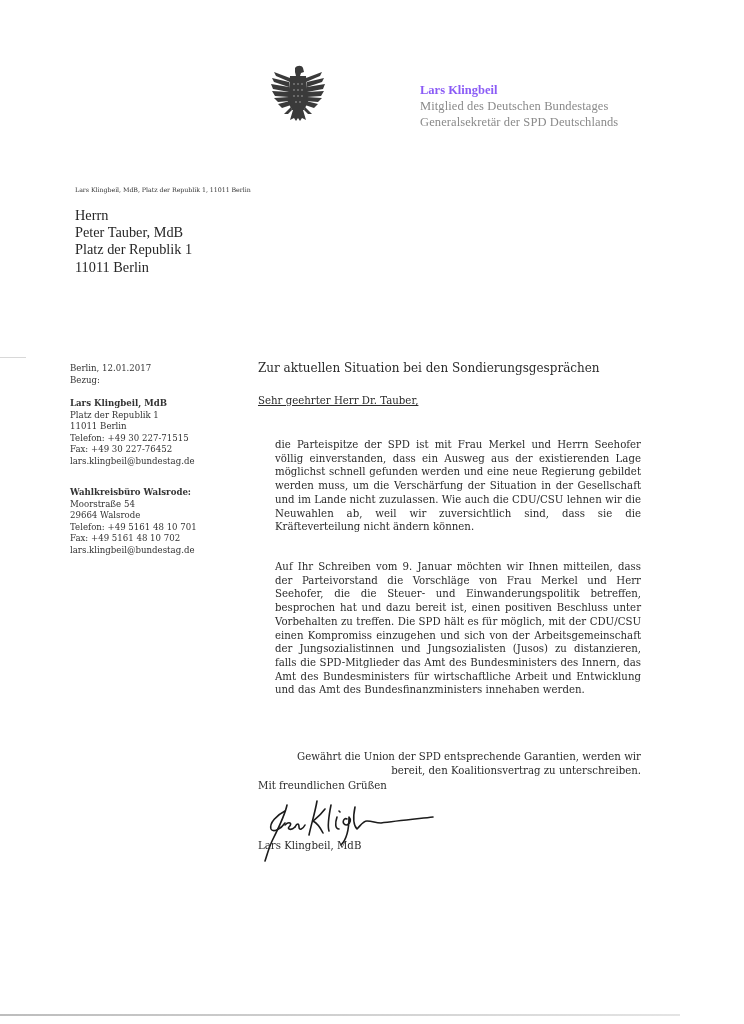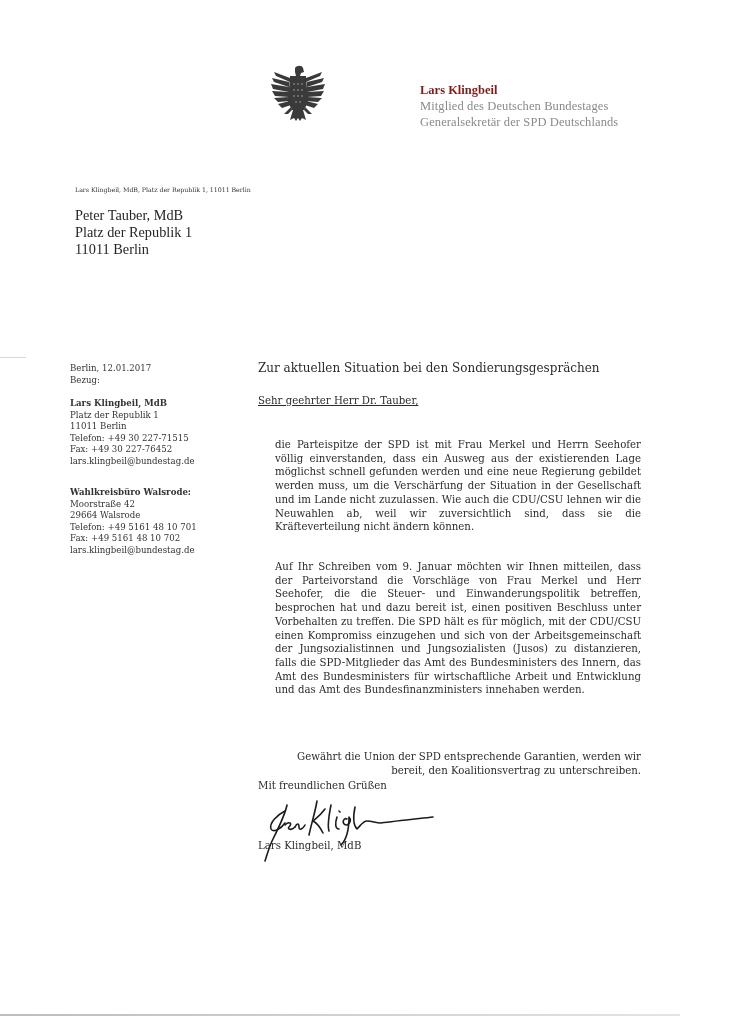--- a/index.html
+++ b/index.html
@@ -3,21 +3,21 @@
 <meta charset="utf-8">
 <style>
   html, body { margin: 0; padding: 0; }
   body {
     width: 744px; height: 1024px; background: #ffffff; position: relative; overflow: hidden;
     font-family: "DejaVu Serif", "Liberation Serif", serif; color: #2a2a2a;
   }
   .abs { position: absolute; }
   
   #eagle { left: 270px; top: 64px; width: 56px; height: 60px; }
-  .lh-name { left: 420px; top: 83px; font-family: "Liberation Serif", serif; font-weight: bold; font-size: 12.5px; color: #7f1d1d; }
+  .lh-name { left: 420px; top: 83px; font-family: "Liberation Serif", serif; font-weight: bold; font-size: 12.5px; color: #8b5cf6; }
   .lh-line { font-family: "Liberation Serif", serif; font-size: 12.5px; color: #8a8a8a; left: 420px; letter-spacing: 0.1px; }
   .lh-line1 { top: 99px; }
   .lh-line2 { top: 115px; }
   
   .sender { left: 75px; top: 186px; font-size: 6.3px; color: #333; font-family: "DejaVu Serif", serif; letter-spacing: -0.05px; }
   
   .recipient { left: 75px; top: 207px; font-family: "Liberation Serif", serif; font-size: 14.3px; line-height: 17.2px; color: #262626; }
   
   .side { left: 70px; font-family: "DejaVu Serif", serif; font-size: 8.6px; line-height: 11.6px; color: #333; }
   .side .bold { font-weight: bold; }
@@ -84,20 +84,21 @@
   </g>
 </svg>
 
 <div class="abs lh-name">Lars Klingbeil</div>
 <div class="abs lh-line lh-line1">Mitglied des Deutschen Bundestages</div>
 <div class="abs lh-line lh-line2">Generalsekretär der SPD Deutschlands</div>
 
 <div class="abs sender">Lars Klingbeil, MdB, Platz der Republik 1, 11011 Berlin</div>
 
 <div class="abs recipient">
+  <div>Herrn</div>
   <div>Peter Tauber, MdB</div>
   <div>Platz der Republik 1</div>
   <div>11011 Berlin</div>
 </div>
 
 <div class="abs side side-date">
   <div>Berlin, 12.01.2017</div>
   <div>Bezug:</div>
 </div>
 
@@ -105,21 +106,21 @@
   <div class="bold">Lars Klingbeil, MdB</div>
   <div>Platz der Republik 1</div>
   <div>11011 Berlin</div>
   <div>Telefon: +49 30 227-71515</div>
   <div>Fax: +49 30 227-76452</div>
   <div>lars.klingbeil@bundestag.de</div>
 </div>
 
 <div class="abs side side-office2">
   <div class="bold">Wahlkreisbüro Walsrode:</div>
-  <div>Moorstraße 42</div>
+  <div>Moorstraße 54</div>
   <div>29664 Walsrode</div>
   <div>Telefon: +49 5161 48 10 701</div>
   <div>Fax: +49 5161 48 10 702</div>
   <div>lars.klingbeil@bundestag.de</div>
 </div>
 
 <div class="abs main subject">Zur aktuellen Situation bei den Sondierungsgesprächen</div>
 <div class="abs main salutation">Sehr geehrter Herr Dr. Tauber,</div>
 
 <div class="abs main para p1">

